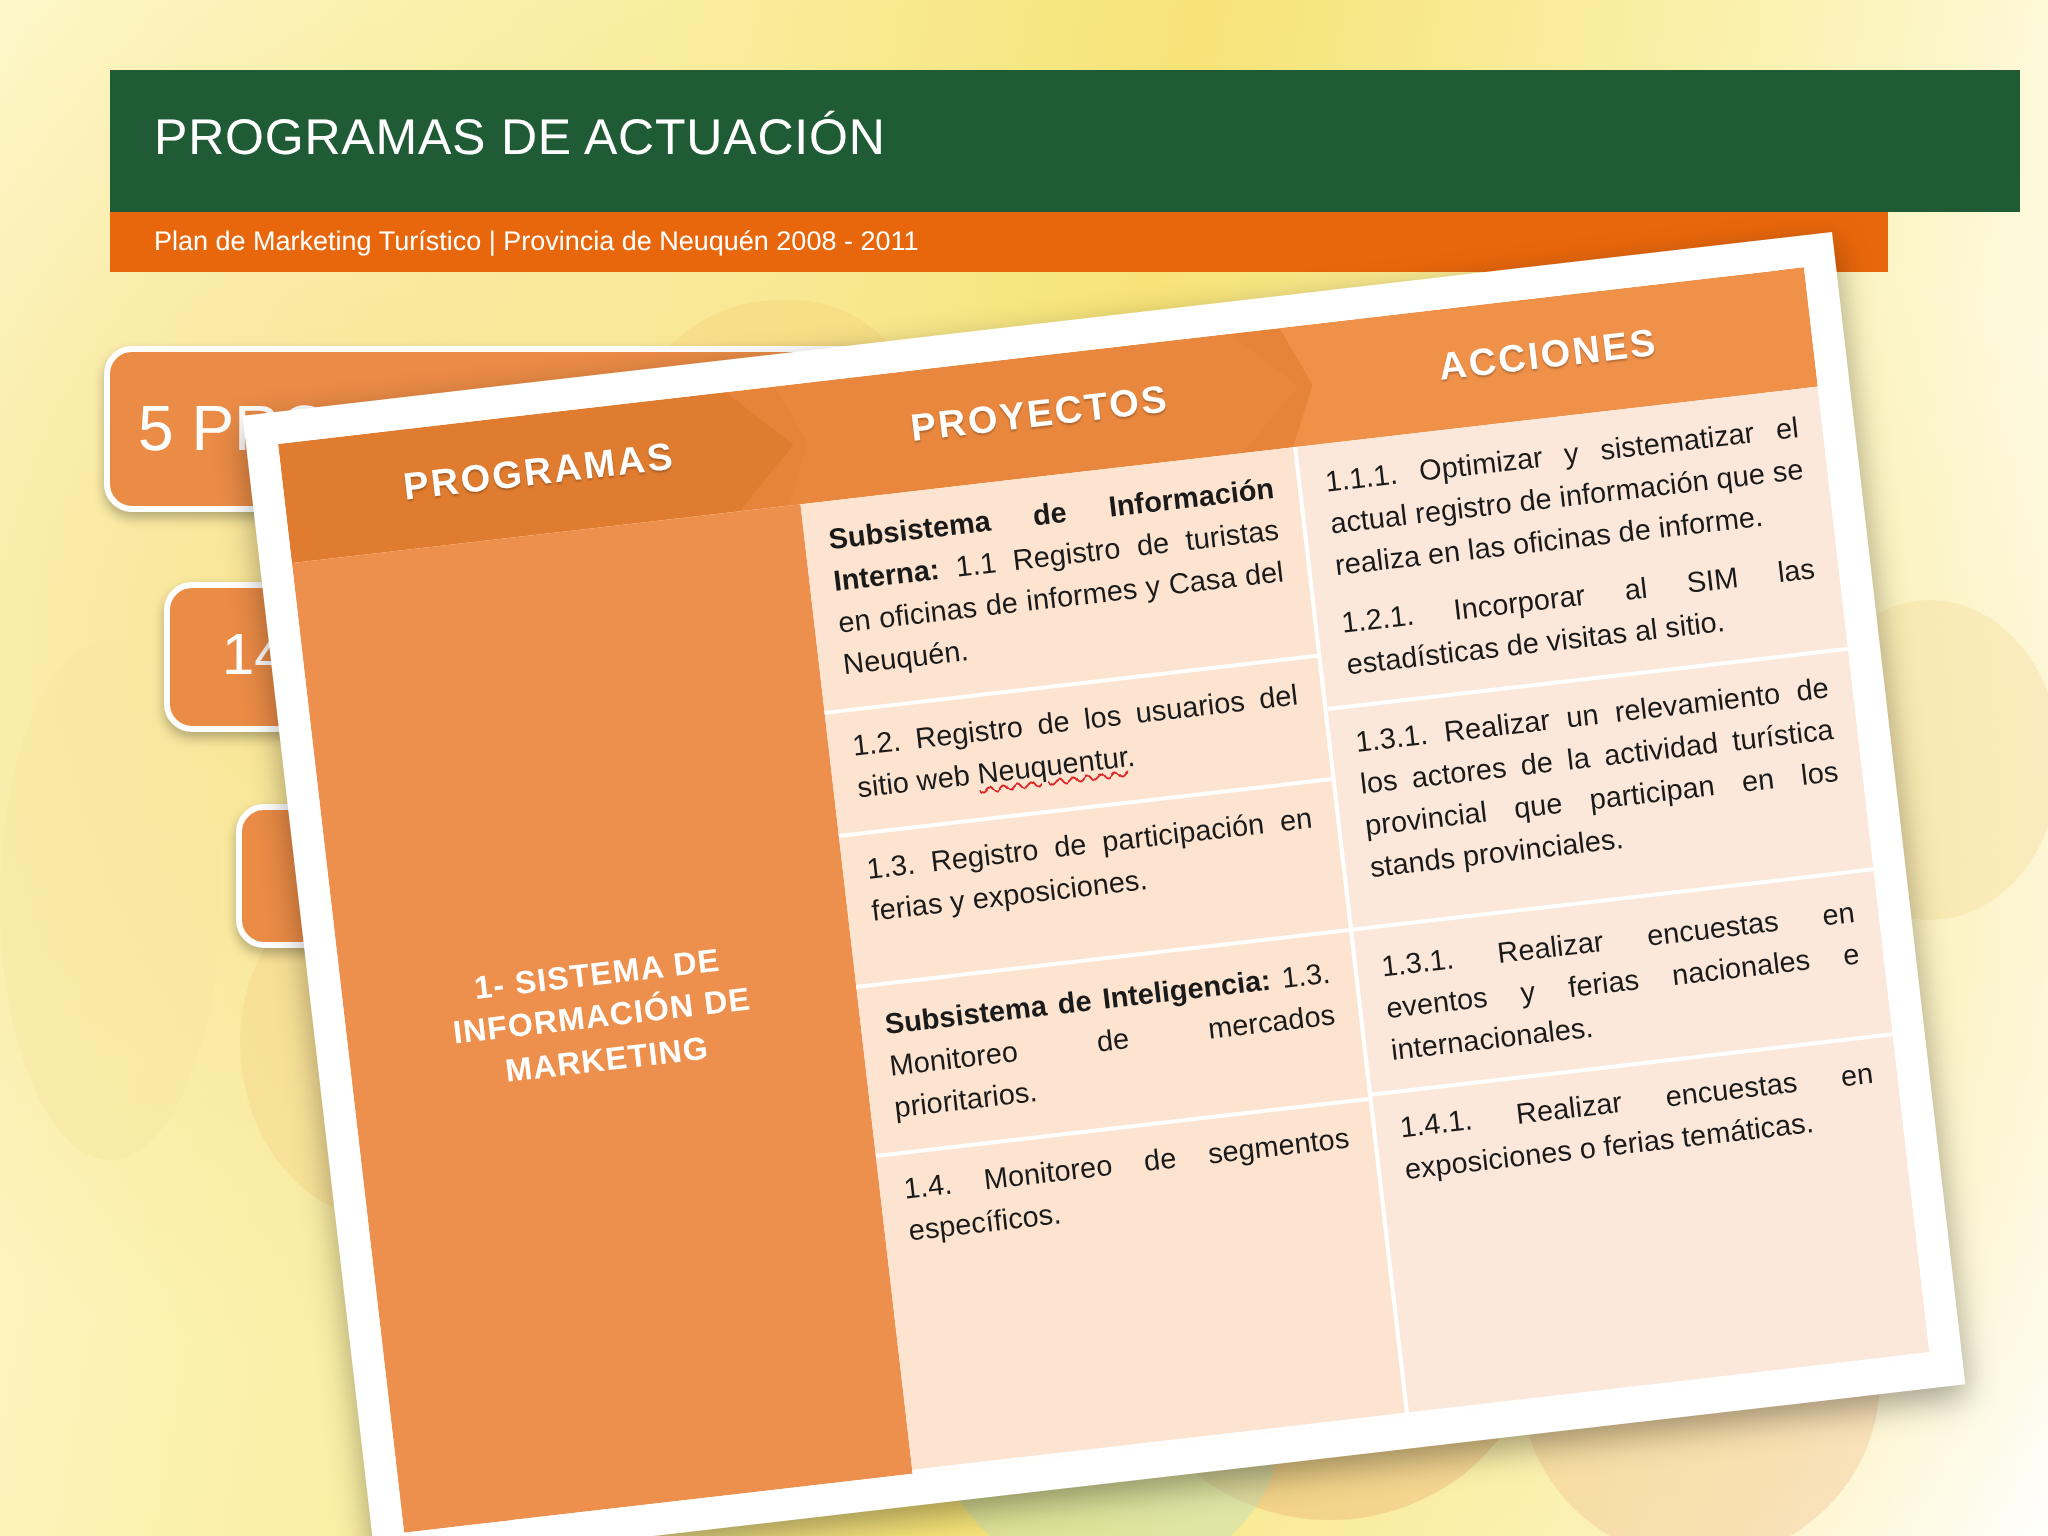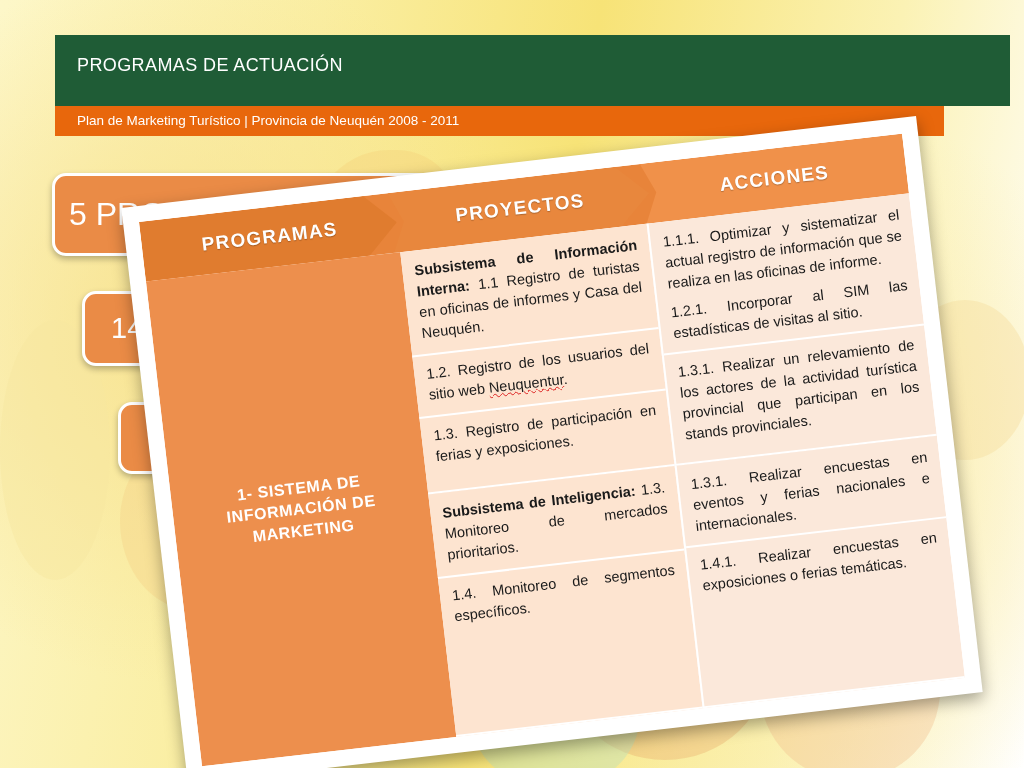--- a/index.html
+++ b/index.html
@@ -44,21 +44,21 @@
     top: 35px;
     width: 955px;
     height: 71px;
     background: #1f5c36;
   }
   .header-title {
     position: absolute;
     left: 22px;
     top: 20px;
     color: #ffffff;
-    font-size: 18px;
+    font-size: 25px;
     letter-spacing: .4px;
   }
   .subheader-band {
     position: absolute;
     left: 55px;
     top: 106px;
     width: 889px;
     height: 30px;
     background: #e8670c;
   }

